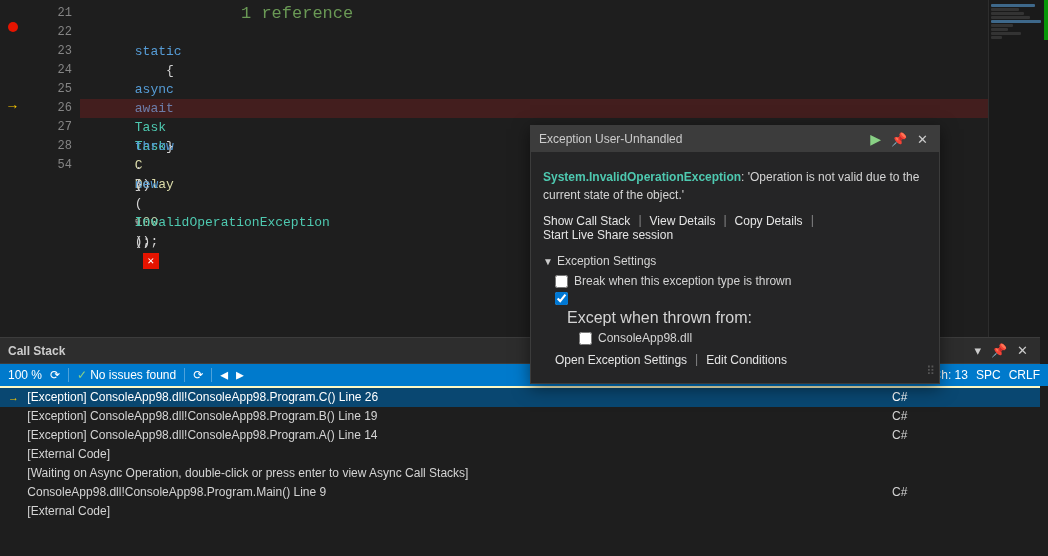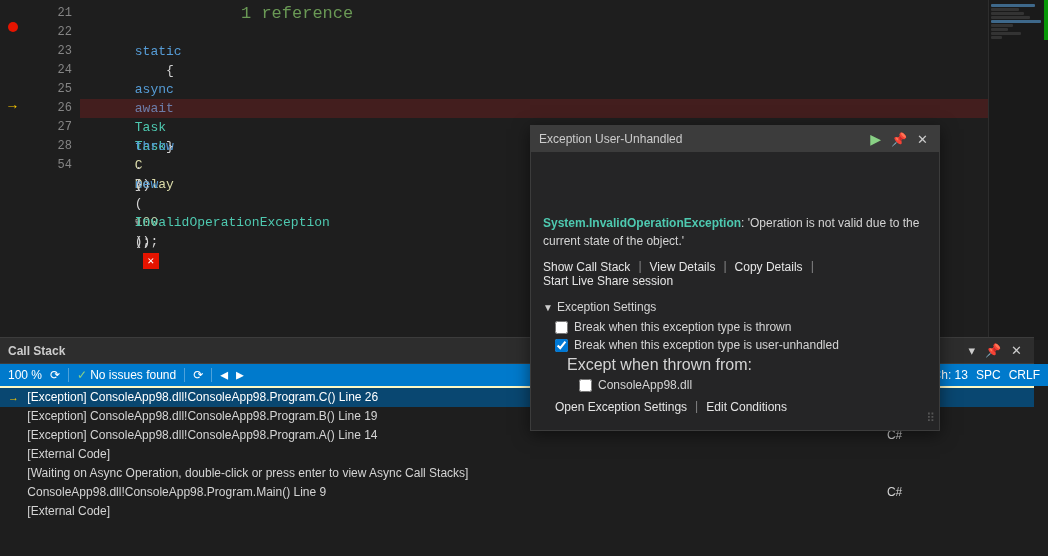--- a/index.html
+++ b/index.html
@@ -133,21 +133,20 @@
       cursor: pointer;
       font-size: 13px;
       padding: 1px 3px;
       display: flex;
       align-items: center;
       justify-content: center;
     }
 
     .popup-body {
       padding: 16px 12px;
-      margin-top: 46px;
     }
 
     .exception-message {
       color: #d4d4d4;
       font-family: 'Segoe UI', sans-serif;
       font-size: 12px;
       line-height: 1.5;
       margin-bottom: 10px;
     }
 
@@ -313,21 +312,21 @@
       display: flex;
       align-items: center;
       gap: 8px;
     }
 
     
     .call-stack-panel {
       position: absolute;
       bottom: 0;
       left: 0;
-      right: 14px;
+      right: 8px;
       height: 219px;
       background: #1e1e1e;
       border-top: 1px solid #3c3c3c;
     }
 
     .panel-header {
       height: 26px;
       background: #2d2d2d;
       display: flex;
       align-items: center;
@@ -578,21 +577,20 @@
       <div class="settings-header">
         <span class="triangle-icon">▼</span>
         <span>Exception Settings</span>
       </div>
       <div class="checkbox-row">
         <input type="checkbox" style="">
         <label>Break when this exception type is thrown</label>
       </div>
       <div class="checkbox-row">
         <input type="checkbox" checked="" style="">
-        <label>Break when this exception type is user-unhandled</label>
       </div>
       <div class="except-when-label">Except when thrown from:</div>
       <div class="console-app-row">
         <input type="checkbox" style="">
         <span>ConsoleApp98.dll</span>
       </div>
       <div class="bottom-links">
         <a class="popup-link">Open Exception Settings</a>
         <span class="link-sep">|</span>
         <a class="popup-link">Edit Conditions</a>

